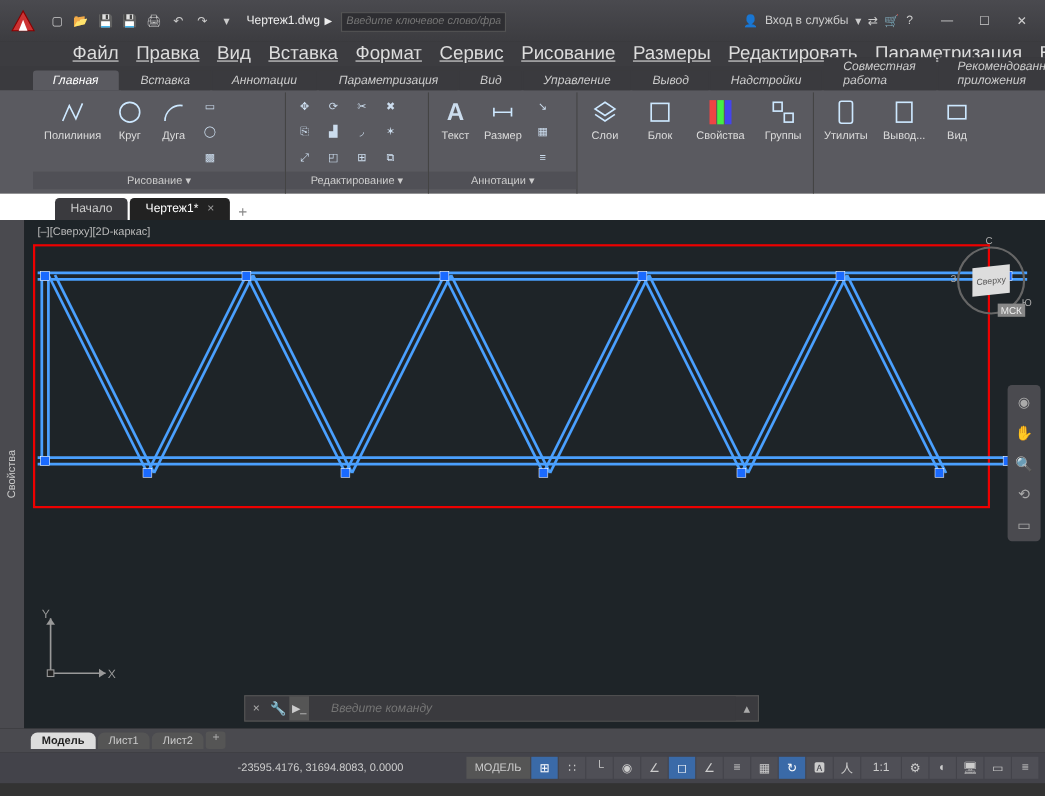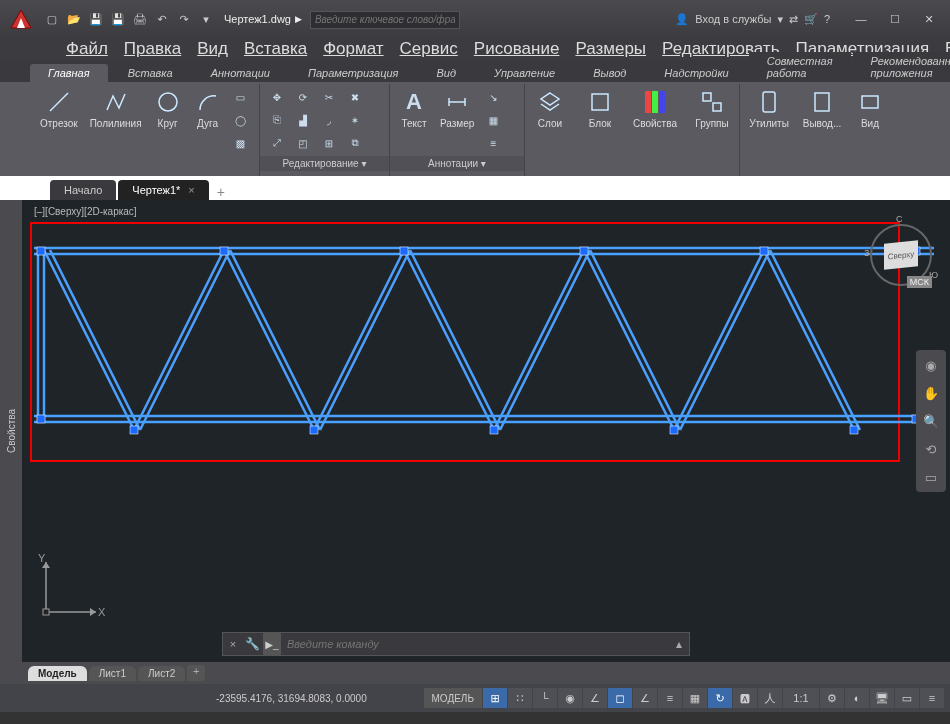--- a/index.html
+++ b/index.html
@@ -66,21 +66,21 @@
 .navcube .ring { position:absolute; inset:0; border:2px solid #666; border-radius:50%; }
 .navcube .face { position:absolute; top:18px; left:14px; width:34px; height:26px; background:#ddd; color:#555; font-size:8px; display:flex; align-items:center; justify-content:center; transform:skewY(-6deg); }
 .navtools { position:absolute; top:150px; right:4px; width:30px; background:#4a4a4f; border-radius:4px; padding:4px 0; display:flex; flex-direction:column; align-items:center; gap:6px; }
 .navtools div { width:22px; height:22px; color:#aaa; font-size:13px; display:flex; align-items:center; justify-content:center; }
 
 
 .cmdline { position:absolute; bottom:6px; left:200px; right:260px; height:24px; background:#3a3a3e; display:flex; align-items:center; border:1px solid #555; }
 .cmdline .cx { width:20px; text-align:center; color:#aaa; font-size:11px; }
 .cmdline .cw { width:20px; text-align:center; color:#aaa; font-size:12px; }
 .cmdline .carrow { width:18px; background:#555; color:#ccc; text-align:center; font-size:10px; height:100%; display:flex; align-items:center; justify-content:center; }
-.cmdline input { flex:1; background:#3a3a3e; border:none; color:#999; font-style:italic; font-size:11px; padding:0 6px; height:100%; }
+.cmdline input { flex:1; background:#3a3a3e; border:none; color:#999; font-style:italic; font-size:11px; padding:0 20px; height:100%; }
 
 
 .ltabs { height:22px; background:#4a4a4f; display:flex; align-items:center; padding:0 0 0 28px; gap:2px; }
 .ltabs .ltab { font-size:10px; padding:2px 10px; background:#555; color:#ccc; border-top-left-radius:6px; border-top-right-radius:6px; }
 .ltabs .ltab.active { background:#ddd; color:#222; font-weight:bold; }
 .ltabs .lplus { width:18px; height:16px; background:#555; color:#aaa; text-align:center; font-size:11px; border-radius:3px; }
 
 
 .statusbar { height:28px; background:#43434a; display:flex; align-items:center; color:#ccc; font-size:10px; padding:0 6px; }
 .statusbar .coords { margin-left:210px; }
@@ -169,28 +169,20 @@
   <div class="rfold">▣▾</div>
 </div>
 
 <div class="ribbon">
 
   <div class="panel" style="width:230px">
     <div class="prow">
       <div class="bigbtn">
           <div class="ic">
             <svg class="ic-svg">
-              <line x1="3" y1="21" x2="21" y2="3"></line>
-            </svg>
-          </div>
-          <div class="lbl">Отрезок</div>
-        </div>
-      <div class="bigbtn">
-          <div class="ic">
-            <svg class="ic-svg">
               <polyline points="3,20 9,6 15,18 21,4"></polyline>
             </svg>
           </div>
           <div class="lbl">Полилиния</div>
         </div>
       <div class="bigbtn">
           <div class="ic">
             <svg class="ic-svg">
               <circle cx="12" cy="12" r="9"></circle>
             </svg>
@@ -204,20 +196,21 @@
             </svg>
           </div>
           <div class="lbl">Дуга</div>
         </div>
       <div class="stackcol">
         <div class="smallbtn">▭</div>
         <div class="smallbtn">◯</div>
         <div class="smallbtn">▩</div>
       </div>
     </div>
+    <div class="pname">Рисование ▾</div>
   </div>
 
   <div class="panel" style="width:130px">
     <div class="prow">
       <div class="stackcol">
           <div class="smallbtn">✥</div>
           <div class="smallbtn">⎘</div>
           <div class="smallbtn">⤢</div>
         </div>
       <div class="stackcol">

